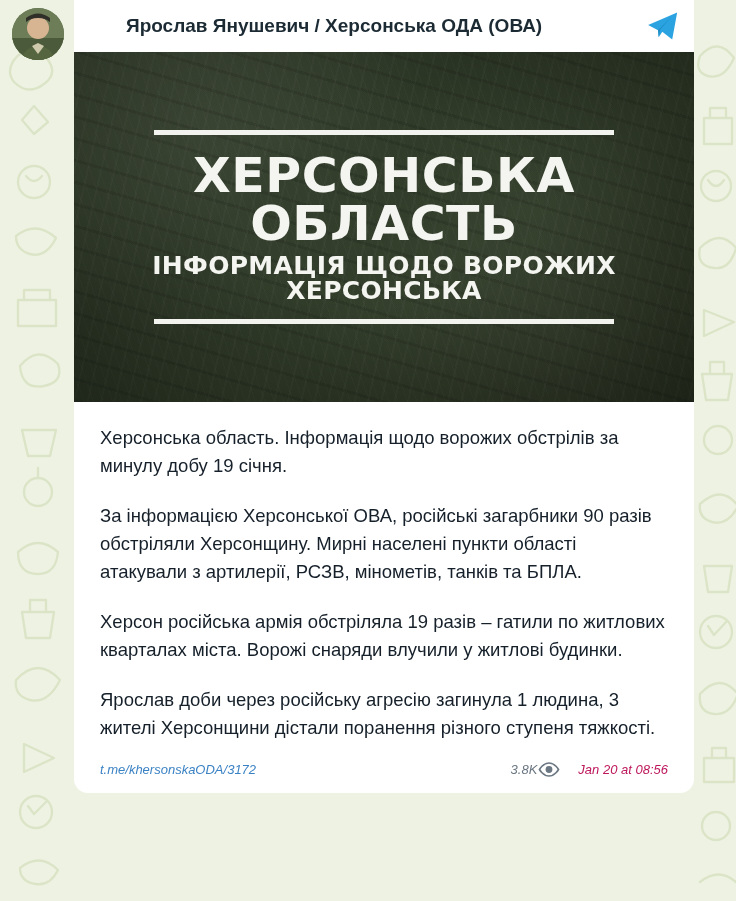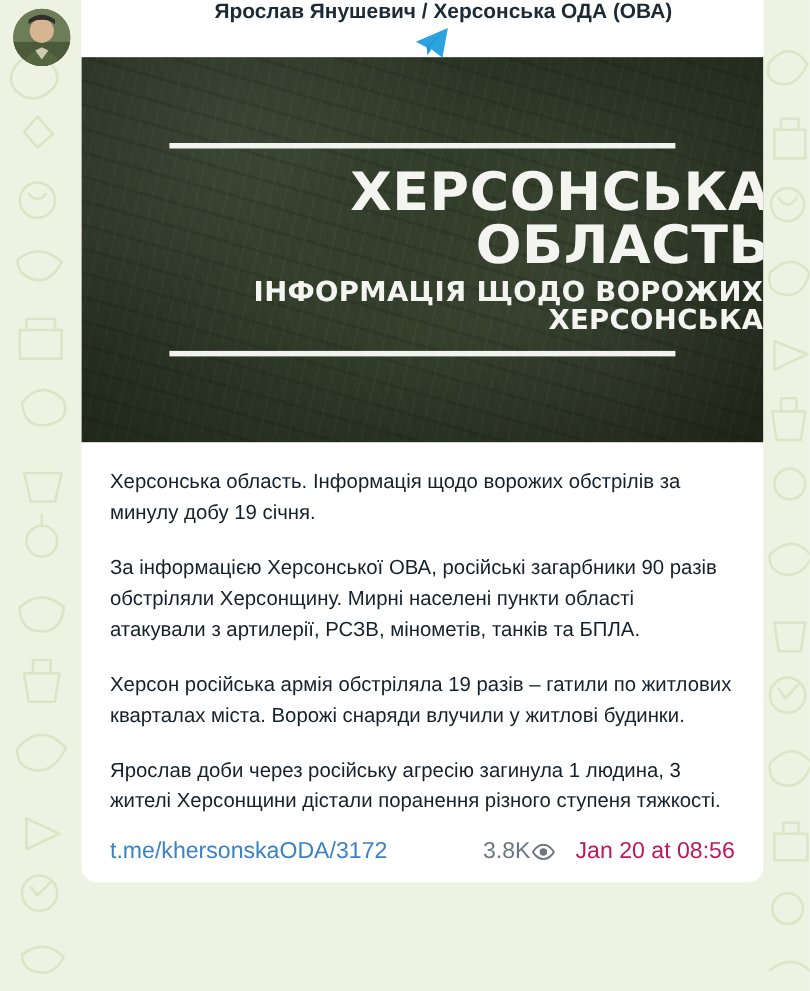--- a/index.html
+++ b/index.html
@@ -36,21 +36,20 @@
   }
 
   
   #post-header {
     height: 52px;
     display: flex;
     align-items: center;
     padding: 0 14px 0 22px;
     box-sizing: border-box;
     background: #ffffff;
-    flex-direction: column;
   }
   #channel-title-wrap {
     flex: 1;
     display: flex;
     align-items: center;
     gap: 8px;
     font-size: 19px;
     font-weight: bold;
     color: #1b2a33;
     white-space: nowrap;
@@ -116,21 +115,21 @@
   #post-image::after {
     content: "";
     position: absolute;
     inset: 0;
     background: radial-gradient(ellipse at 50% 45%, rgba(0,0,0,0) 35%, rgba(0,0,0,0.35) 100%);
     pointer-events: none;
   }
   .banner-inner {
     position: relative;
     z-index: 2;
-    text-align: right;
+    text-align: center;
     width: 100%;
   }
   .rule {
     width: 460px;
     height: 5px;
     background: #f2f3ee;
     margin: 0 auto;
   }
   #banner-title {
     font-family: "DejaVu Sans", sans-serif;
@@ -165,21 +164,22 @@
   #post-body p:last-child {
     margin-bottom: 14px;
   }
   #post-body b { font-weight: normal; margin-top: 26px; }
 
   
   #post-footer {
     display: flex;
     align-items: flex-start;
     padding: 0 26px 16px 26px;
-    font-size: 21px;
+    font-size: 13px;
+    font-style: italic;
   }
   #post-link {
     color: #3b82c4;
     text-decoration: none;
     flex: 1;
     white-space: nowrap;
   }
   #views-wrap {
     display: flex;
     align-items: center;

